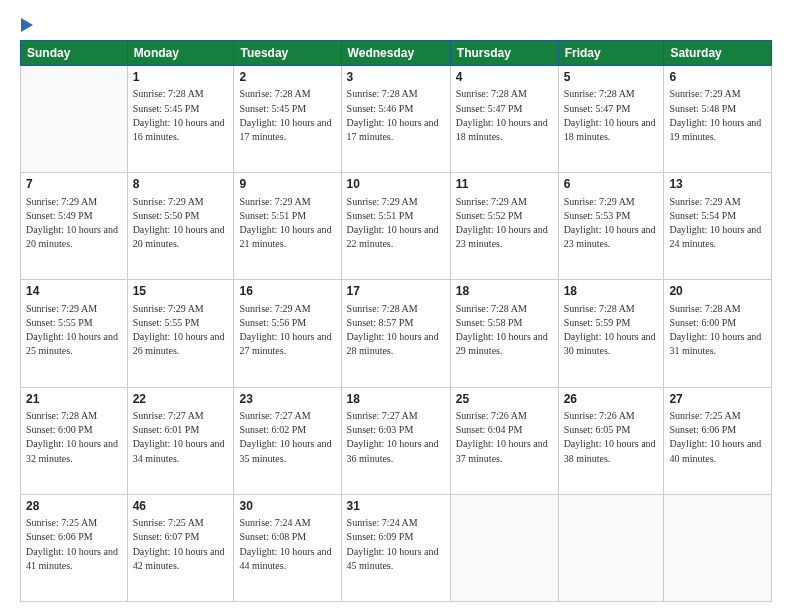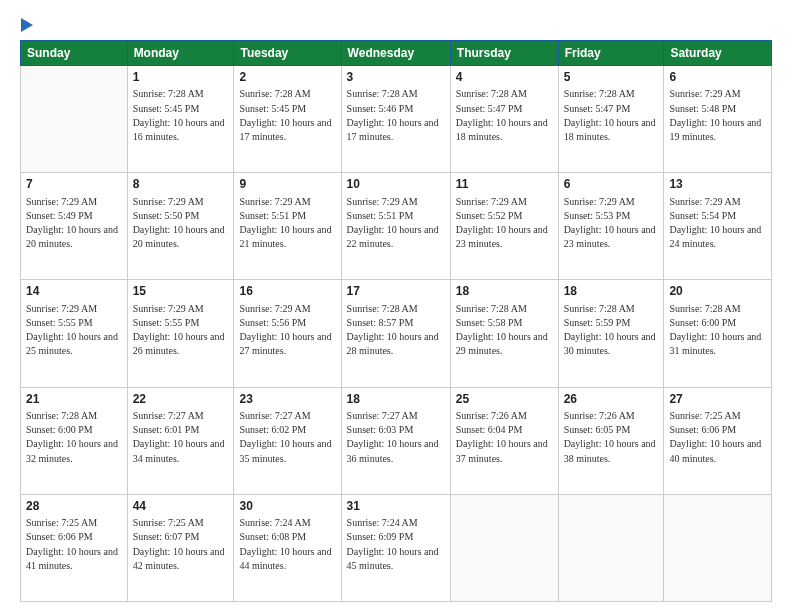--- a/index.html
+++ b/index.html
@@ -334,21 +334,21 @@
         </tr>
         <tr>
           <td>
             <span class="day-number">28</span>
             <div class="day-info">Sunrise: 7:25 AM
 Sunset: 6:06 PM
 Daylight: 10 hours
 and 41 minutes.</div>
           </td>
           <td>
-            <span class="day-number">44</span>
+            <span class="day-number">46</span>
             <div class="day-info">Sunrise: 7:25 AM
 Sunset: 6:07 PM
 Daylight: 10 hours
 and 42 minutes.</div>
           </td>
           <td>
             <span class="day-number">30</span>
             <div class="day-info">Sunrise: 7:24 AM
 Sunset: 6:08 PM
 Daylight: 10 hours

